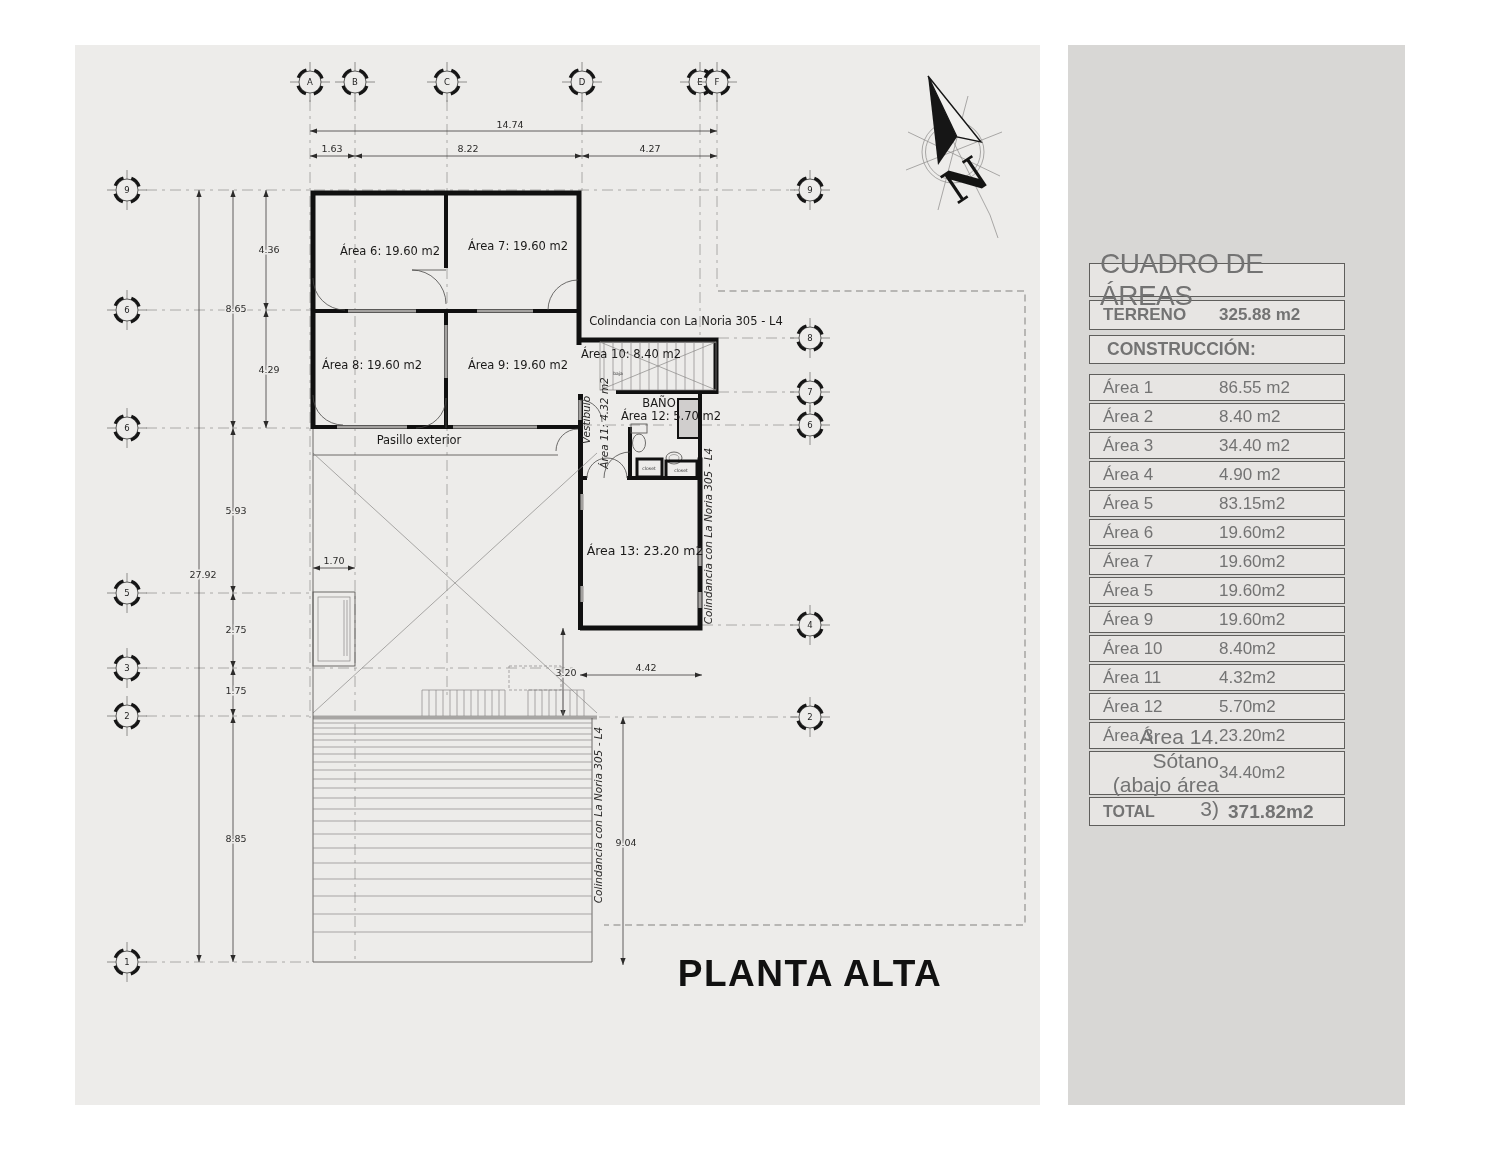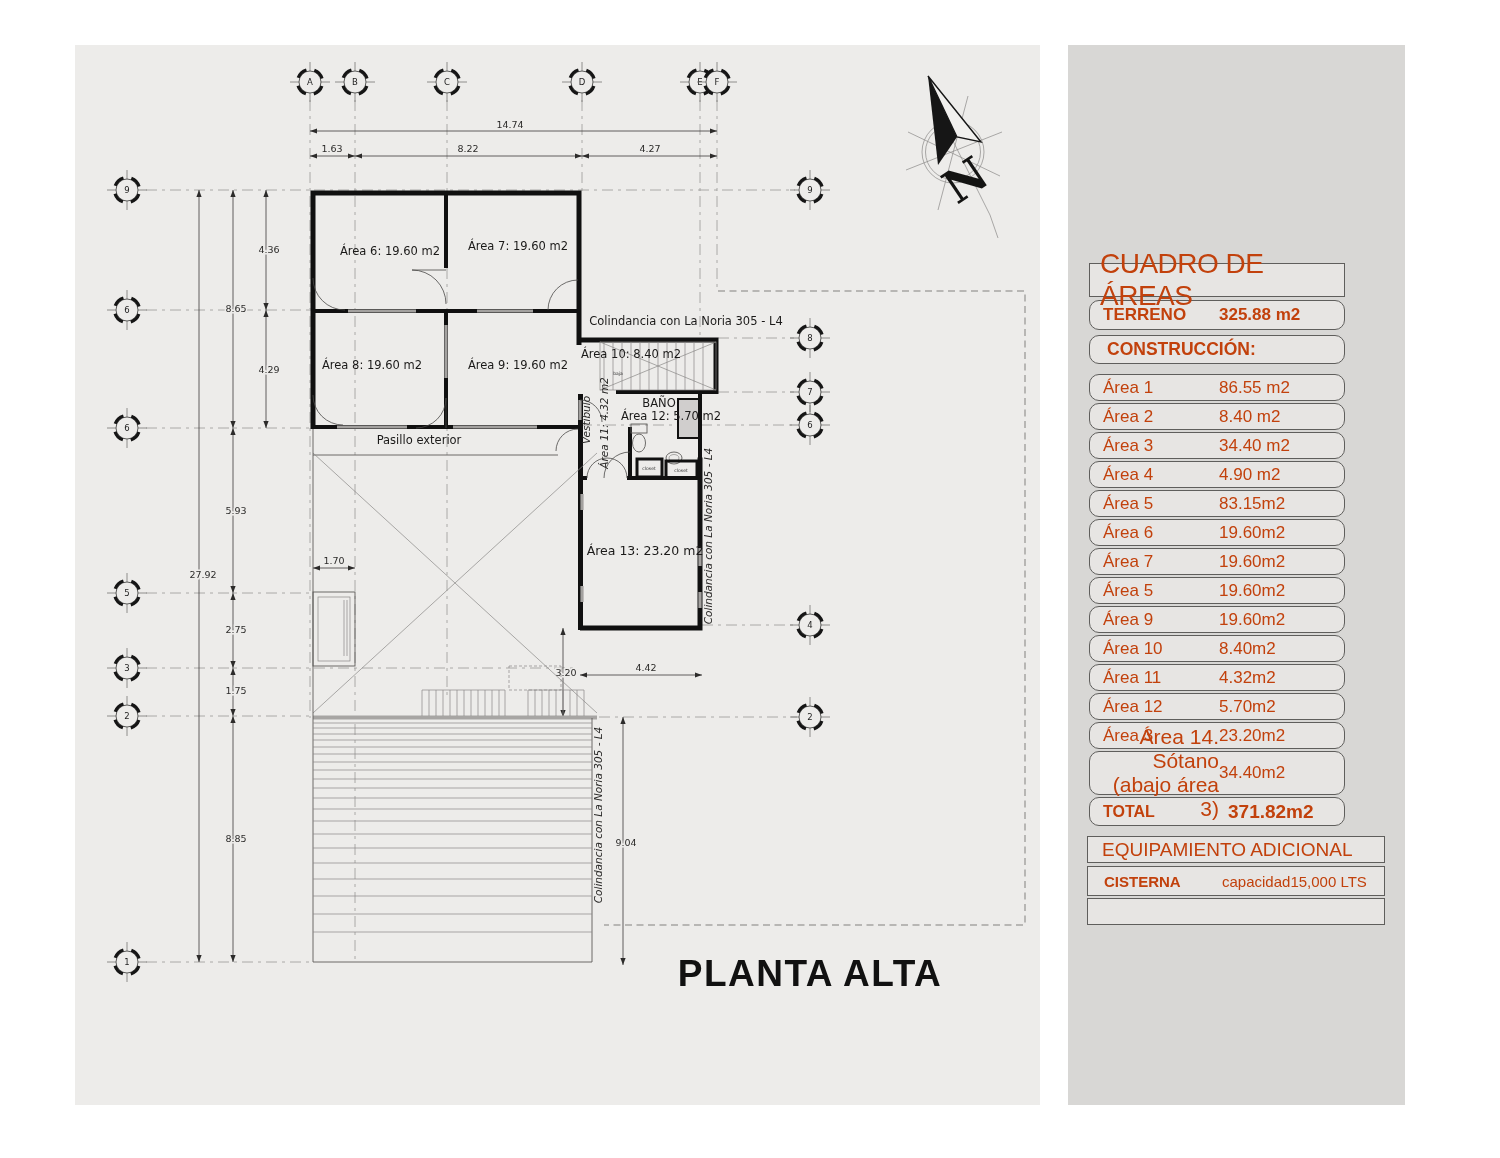--- a/index.html
+++ b/index.html
@@ -29,26 +29,26 @@
   .bl{font:8.5px "DejaVu Sans",sans-serif;fill:#222;text-anchor:middle;}
   .bt{stroke:#777674;stroke-width:.8;}
   .bc{fill:#edecea;stroke:#4a4948;stroke-width:.9;}
   .ba{fill:none;stroke:#151515;stroke-width:3.2;stroke-dasharray:11.6 8.03;stroke-dashoffset:15.6;}
   .ptitle{font:bold 37px "Liberation Sans",sans-serif;fill:#111;letter-spacing:1.5px;text-anchor:middle;}
   .nlet{font:bold 46px "DejaVu Serif",serif;fill:#141413;text-anchor:middle;}
 
   
   .sidebar{position:absolute;left:1068px;top:45px;width:337px;height:1060px;background:#d8d7d5;}
   .sheet-bg{position:absolute;left:75px;top:45px;width:965px;height:1060px;background:#edecea;}
-  .tbl{position:absolute;color:#c2410c;}
+  .tbl{position:absolute;color:#737373;}
   .cellbox{background:#e7e5e3;border:1px solid #5f5e5c;box-sizing:border-box;}
   .t-title{height:34px;font-size:28px;letter-spacing:-.5px;display:flex;align-items:center;
            padding-left:10px;margin-bottom:3px;}
   .eq-title{height:27px;font-size:19px;display:flex;align-items:center;padding-left:14px;margin-bottom:3px;}
-  .row{display:flex;align-items:center;height:27px;margin-top:2px;font-size:17px;border-radius:10px;}
+  .row{display:flex;align-items:center;height:27px;margin-top:2px;font-size:17px;}
   .row .lbl{flex:1;padding-left:13px;}
   .row .val{width:112px;padding-right:13px;}
   .row.h30{height:30px;}
   .row.h29{height:29px;}
   .row.tall{height:44px;}
   .row.bold{font-weight:bold;}
   .row.single{padding-left:17px;font-weight:bold;font-size:17.5px;}
   .row.total .val{font-size:19px;padding-right:4px;}
   .lbl2{font-size:21px;line-height:24px;text-align:right;}
   .eq-row{display:flex;align-items:center;height:30px;margin-top:2px;font-size:15px;}
@@ -357,21 +357,13 @@
         <div class="lbl2">(abajo área 3)</div>
       </div>
       <div class="val">34.40m2</div>
     </div>
     <div class="cellbox row h29 bold total">
       <div class="lbl" style="font-size:16px;">TOTAL</div>
       <div class="val">371.82m2</div>
     </div>
   </div>
 
-  <div class="tbl" style="left:1087px;top:836px;width:298px;" id="equip-table">
-    <div class="cellbox eq-title">EQUIPAMIENTO ADICIONAL</div>
-    <div class="cellbox eq-row">
-      <div class="lbl">CISTERNA</div>
-      <div class="val">capacidad15,000 LTS</div>
-    </div>
-    <div class="cellbox eq-empty"></div>
-  </div>
 </div>
 
 </body></html>

